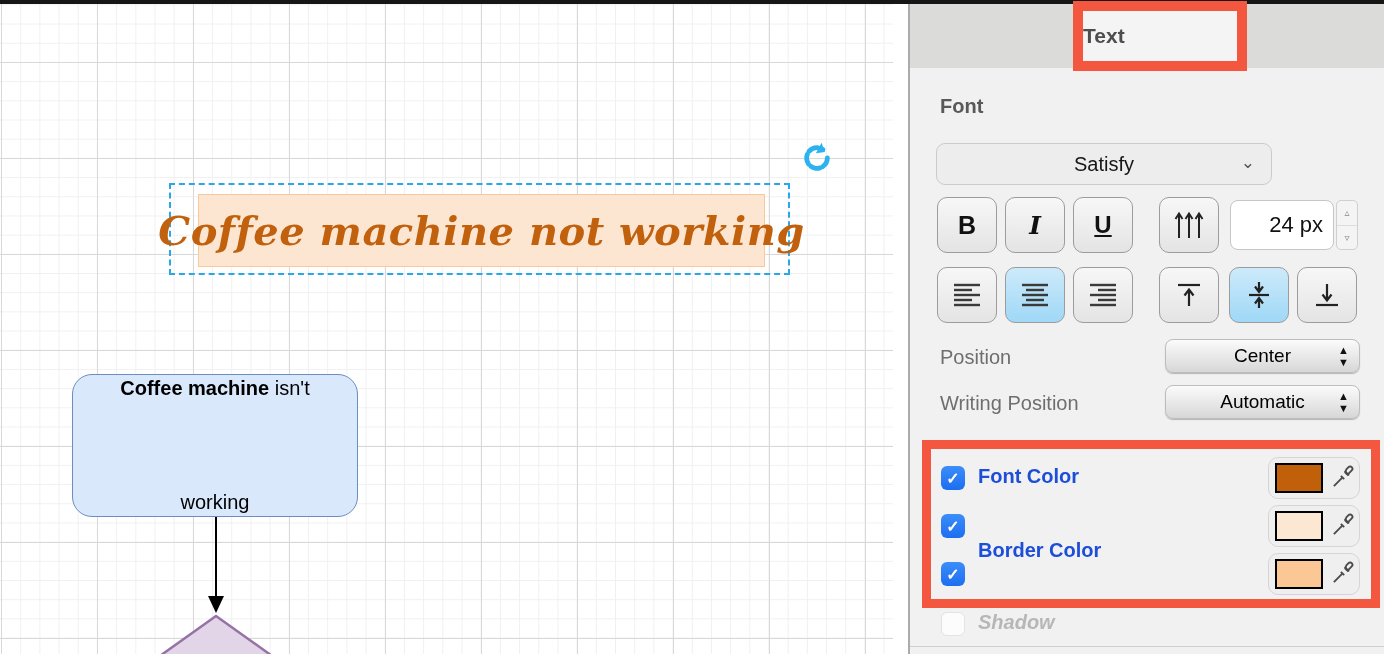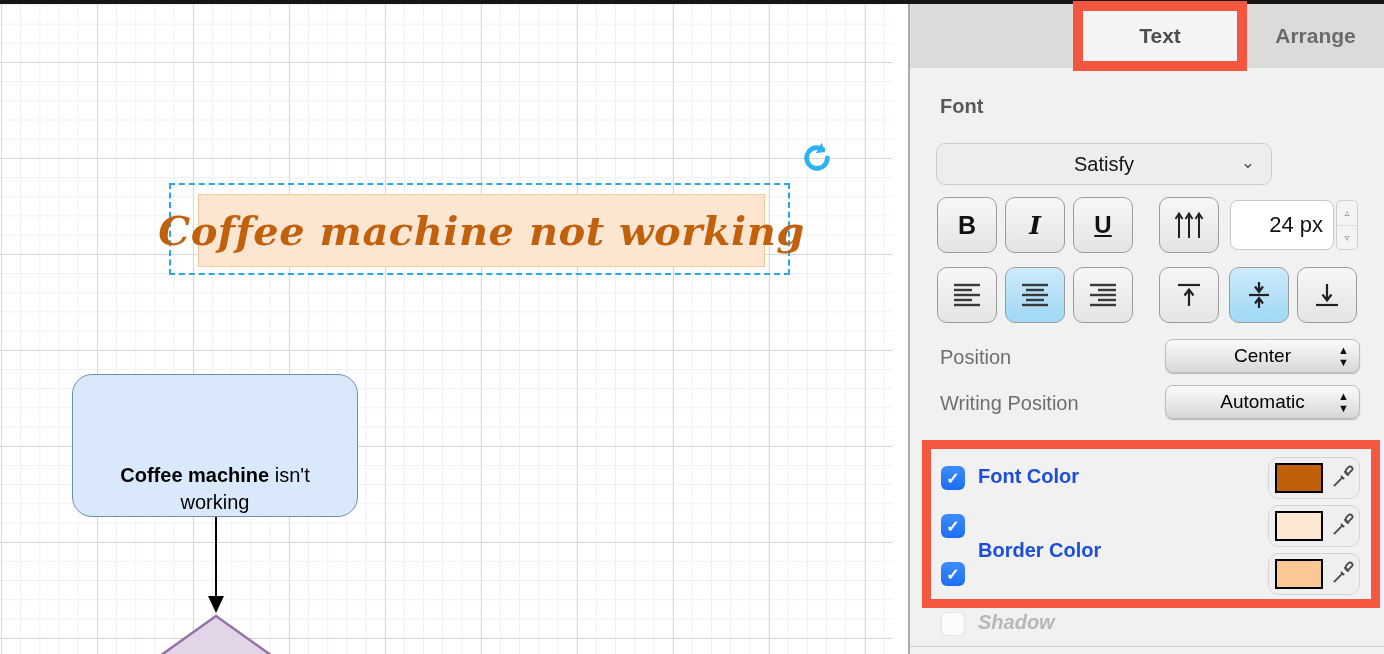--- a/index.html
+++ b/index.html
@@ -24,36 +24,36 @@
   .selection-box { position:absolute; left:169px; top:179px; width:621px; height:92px;
     border:2px dashed #2BA7E8; }
   .canvas-label { position:absolute; left:198px; top:190px; width:567px; height:73px;
     display:flex; align-items:center; justify-content:center;
     border:1px solid; font-family:"DejaVu Serif", serif; font-style:italic; font-weight:bold;
     font-size:40px; white-space:nowrap; letter-spacing:0.5px; }
   .rotate { position:absolute; left:800px; top:137px; width:34px; height:34px; }
 
   .process-shape { position:absolute; left:72px; top:370px; width:286px; height:143px;
     border-radius:20px; border:1.5px solid; display:flex; flex-direction:column;
-    align-items:center; justify-content:flex-end; font-size:20px; color:#000;
+    align-items:center; justify-content:space-between; font-size:20px; color:#000;
     text-align:center; line-height:1.35; }
 
   .edge-layer { position:absolute; left:0; top:0; width:908px; height:650px; }
 
   
   .divider { position:absolute; left:908px; top:0; width:2px; height:654px; background:#ababab; }
   .panel { position:absolute; left:910px; top:0; width:474px; height:654px; background:#F1F1F2; }
 
   .tabbar { position:absolute; left:0; top:4px; width:474px; height:64px; background:#DBDBD9; }
   .tab { position:absolute; top:4px; height:64px; display:flex; align-items:center; justify-content:center;
     font-size:21px; font-weight:bold; color:#6B6B6B; cursor:default; }
   .tab-style { left:0; width:163px; }
   .tab-arrange { left:337px; width:137px; }
   .tab-highlight { position:absolute; left:163px; top:1px; width:174px; height:70px;
-    border:10px solid #3b82f6; background:#F4F4F5; display:flex; align-items:center; justify-content:center; z-index:6; }
+    border:10px solid #3b82f6; background:#F4F4F5; display:flex; align-items:center; z-index:6; }
   .tab-highlight .tab-label { font-size:21px; font-weight:bold; color:#4D4D4D; }
 
   .sec-label { position:absolute; font-size:20px; font-weight:bold; color:#595959; }
 
   .family-select { position:absolute; left:26px; top:143px; width:336px; height:42px;
     background:#EDEDED; border:1px solid #CBCBCB; border-radius:9px;
     display:flex; align-items:center; justify-content:center; font-size:20px; color:#161616; }
   .family-select .chev { position:absolute; right:16px; top:8px; font-size:17px; color:#555; }
 
   .btn { position:absolute; width:60px; height:56px; border:1.5px solid #9C9C9C; border-radius:10px;
@@ -129,21 +129,20 @@
       <path d="M216 609 L208 592 L224 592 Z" style="fill: rgb(0, 0, 0);"></path>
       <path d="M216 612 L150 659 L282 659 Z" stroke-width="2.5" style="stroke: rgb(150, 115, 166); fill: rgb(225, 213, 231);"></path>
     </svg>
   </div>
 
   <div class="divider"></div>
 
   <div class="panel">
 
     <div class="tabbar"></div>
-    <div class="tab tab-arrange">Arrange</div>
     <div class="tab-highlight" style="border-color: rgb(244, 87, 63);">
       <div class="tab-label">Text</div>
     </div>
 
     <div class="sec-label" style="left:30px; top:95px;">Font</div>
 
     <div class="family-select">
       <span>Satisfy</span>
       <span class="chev">⌄</span>
     </div>

